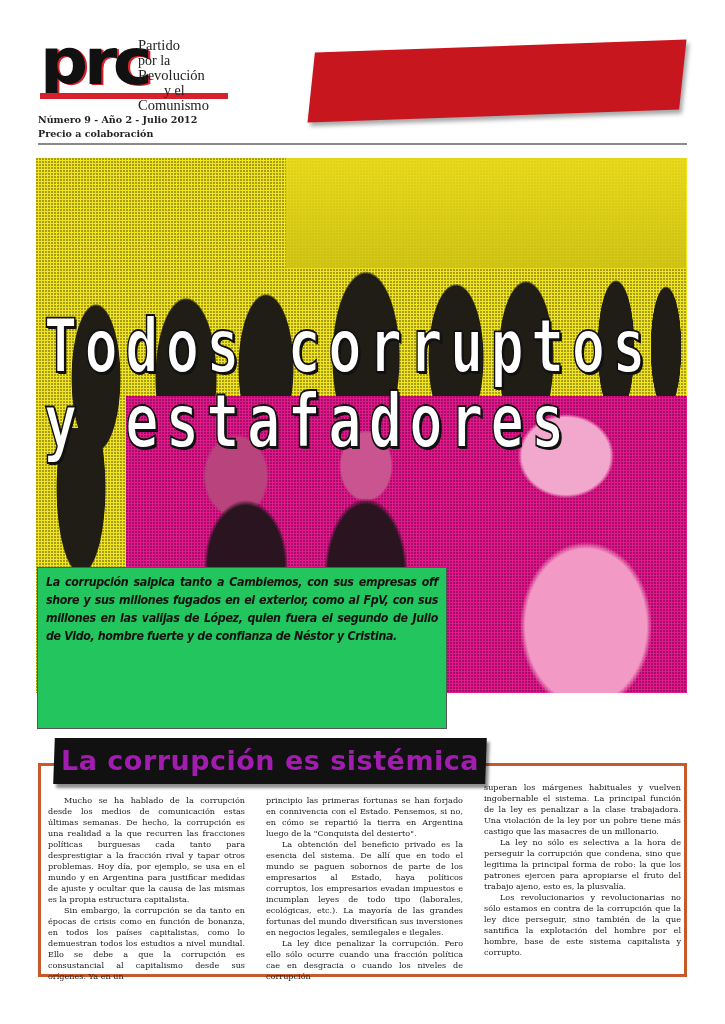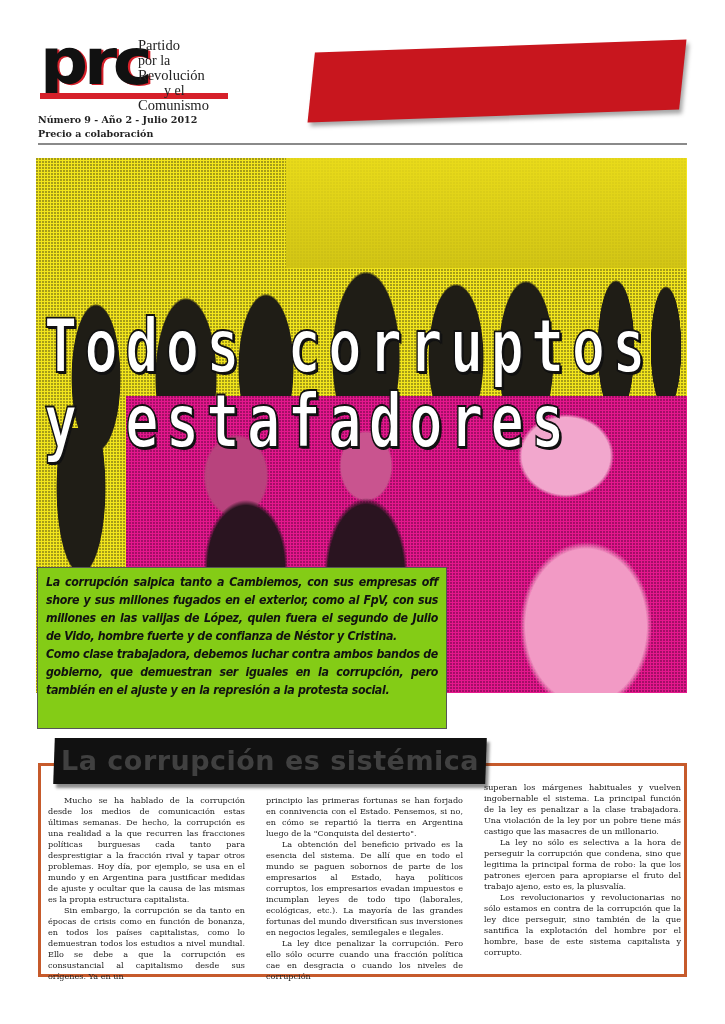--- a/index.html
+++ b/index.html
@@ -51,28 +51,28 @@
       radial-gradient(ellipse 70px 130px at 240px 180px, #2a1420 55%, transparent 60%),
       radial-gradient(ellipse 45px 60px at 240px 70px, #c9548f 55%, transparent 60%),
       radial-gradient(ellipse 80px 70px at 440px 60px, #f2a7cd 55%, transparent 60%),
       radial-gradient(ellipse 110px 140px at 460px 230px, #f29ac5 55%, transparent 60%),
       radial-gradient(ellipse 20px 80px at 420px 230px, #3a1426 55%, transparent 60%); }
 
   .headline { position: absolute; left: 44px; top: 308px; font-family: "DejaVu Sans Mono", monospace; font-weight: bold; font-size: 60px; line-height: 60px; color: #fff; letter-spacing: 8px; transform: scaleX(0.92) scaleY(1.25); transform-origin: left top;
     -webkit-text-stroke: 1.5px #111; text-shadow: 2px 2px 0 #111; white-space: pre; }
 
   
-  .lead-box { position: absolute; left: 37px; top: 567px; width: 410px; height: 162px; background: #84cc16; border: 1.5px solid #555; box-sizing: border-box; padding: 5px 8px; }
+  .lead-box { position: absolute; left: 37px; top: 567px; width: 410px; height: 162px; background: #22c55e; border: 1.5px solid #555; box-sizing: border-box; padding: 5px 8px; }
   .lead-text { font-family: "DejaVu Sans Condensed", "DejaVu Sans", sans-serif; font-style: italic; font-weight: bold; font-size: 12.3px; line-height: 18px; color: #111; text-align: justify; letter-spacing: -0.35px; }
   .lead-text p { margin: 0; }
 
   
   .frame { position: absolute; left: 38px; top: 763px; width: 649px; height: 214px; border: 3px solid #c65a2b; box-sizing: border-box; background: #fff; }
   .section-banner { position: absolute; left: 54px; top: 738px; width: 432px; height: 46px; background: #111; box-shadow: 3px 4px 3px rgba(0,0,0,0.45); transform: skewX(-2deg); }
-  .section-title { position: absolute; left: 54px; top: 738px; width: 432px; height: 46px; line-height: 46px; text-align: center; font-family: "DejaVu Sans", sans-serif; font-weight: bold; font-size: 27px; color: #404040; letter-spacing: 0.5px; }
+  .section-title { position: absolute; left: 54px; top: 738px; width: 432px; height: 46px; line-height: 46px; text-align: center; font-family: "DejaVu Sans", sans-serif; font-weight: bold; font-size: 27px; color: #a21caf; letter-spacing: 0.5px; }
   .cols { position: absolute; left: 48px; top: 795px; width: 640px; height: 175px; }
   .col { position: absolute; top: 0; width: 197px; font-family: "DejaVu Serif", serif; font-size: 8.1px; line-height: 11px; text-align: justify; color: #222; hyphens: auto; }
   .col p { margin: 0; text-indent: 16px; }
   .col p.cont { text-indent: 0; }
   .col1 { left: 0; }
   .col2 { left: 218px; }
   .col3 { left: 436px; top: -13px; }
 </style>
 </head>
 <body>
@@ -105,21 +105,20 @@
   <div class="legs"></div>
   <div class="magenta-layer"></div>
   <div class="people-m"></div>
 </div>
 
 <div class="headline"><div>Todos corruptos</div><div>y estafadores</div></div>
 
 <div class="lead-box">
   <div class="lead-text">
     <p>La corrupción salpica tanto a Cambiemos, con sus empresas off shore y sus millones fugados en el exterior, como al FpV, con sus millones en las valijas de López, quien fuera el segundo de Julio de Vido, hombre fuerte y de confianza de Néstor y Cristina.</p>
-    <p>Como clase trabajadora, debemos luchar contra ambos bandos de gobierno, que demuestran ser iguales en la corrupción, pero también en el ajuste y en la represión a la protesta social.</p>
   </div>
 </div>
 
 <div class="frame"></div>
 <div class="section-banner"></div>
 <div class="section-title">La corrupción es sistémica</div>
 
 <div class="cols">
   <div class="col col1">
     <p>Mucho se ha hablado de la corrupción desde los medios de comunicación estas últimas semanas. De hecho, la corrupción es una realidad a la que recurren las fracciones políticas burguesas cada tanto para desprestigiar a la fracción rival y tapar otros problemas. Hoy día, por ejemplo, se usa en el mundo y en Argentina para justificar medidas de ajuste y ocultar que la causa de las mismas es la propia estructura capitalista.</p>

